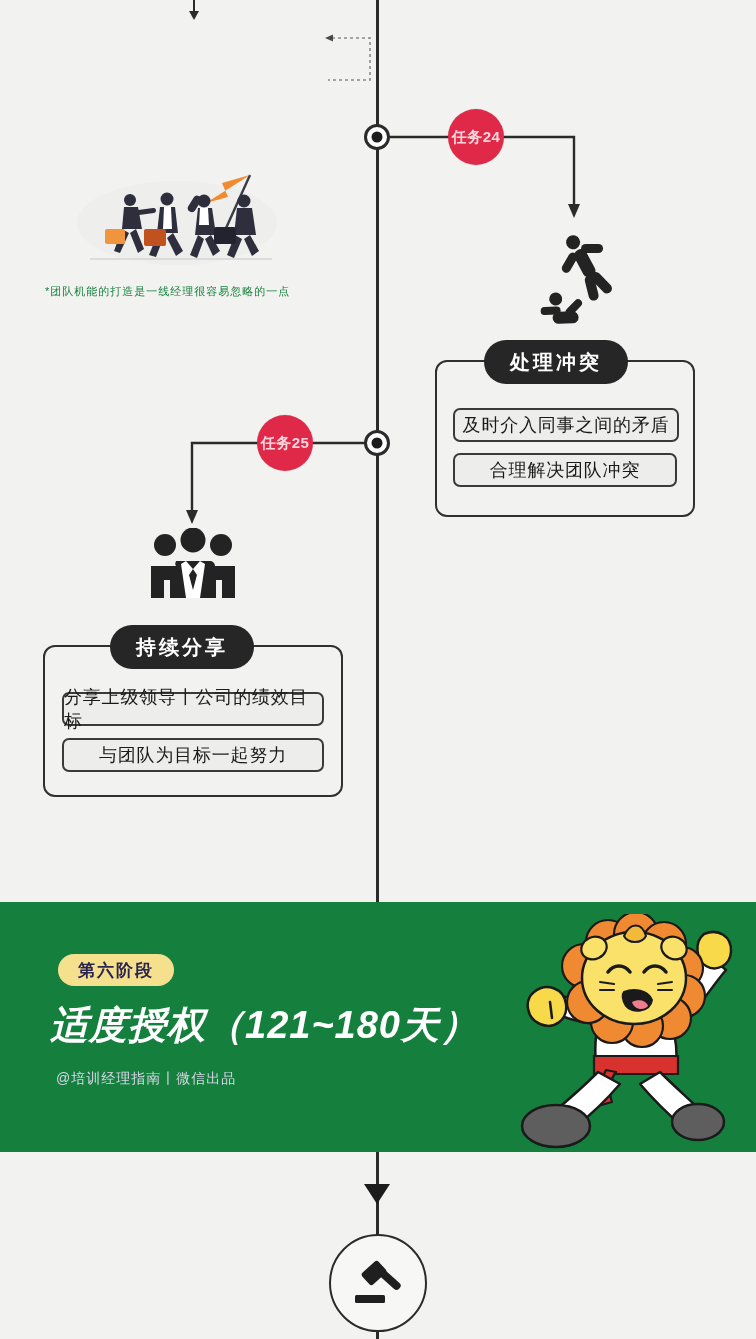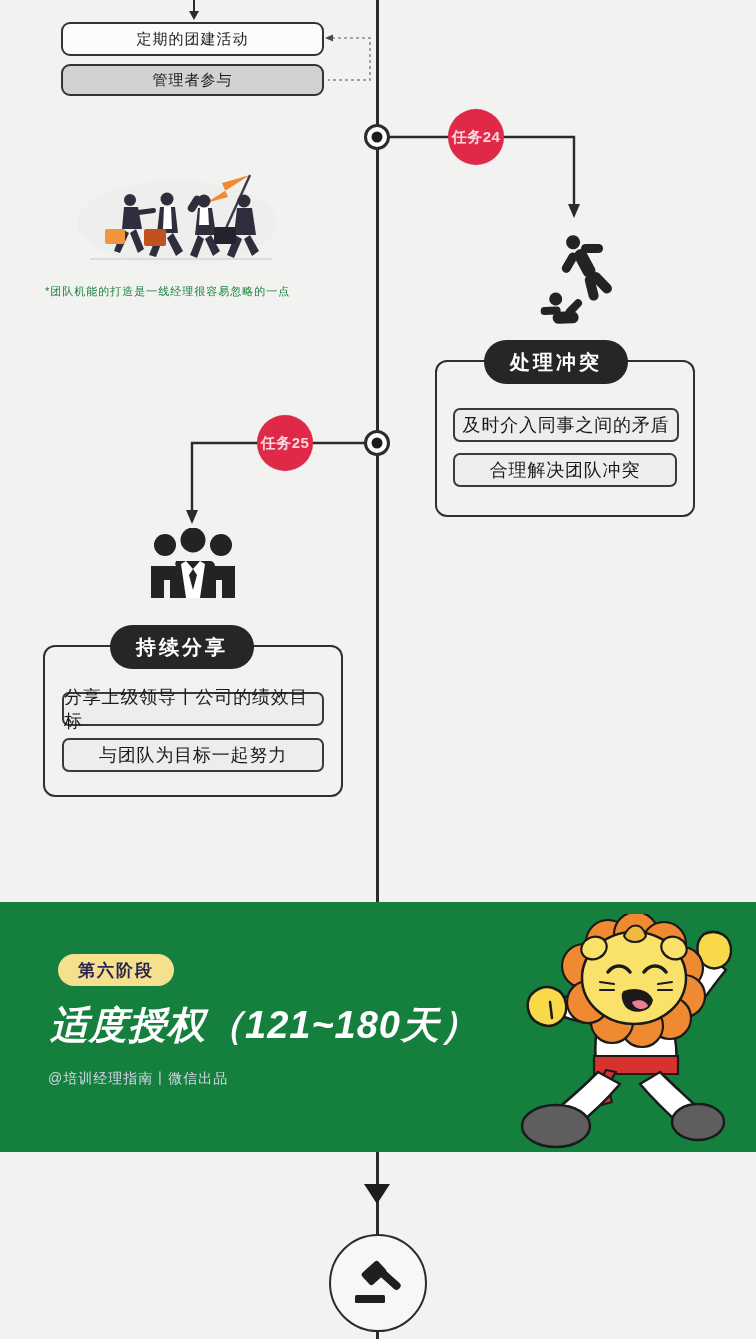--- a/index.html
+++ b/index.html
@@ -194,22 +194,20 @@
   <div class="spine" style="top:0; height:902px;"></div>
   <div class="spine" style="top:1152px; height:187px;"></div>
 
   <div class="abs" style="left:182px; top:-4px;">
     <svg width="24" height="26" viewBox="0 0 24 26">
       <line x1="12" y1="0" x2="12" y2="17" stroke="#2b2b2b" stroke-width="2"></line>
       <polygon points="12,24 7,15 17,15" fill="#2b2b2b"></polygon>
     </svg>
   </div>
 
-  <div class="plain-box light" style="left:61px; top:22px; width:263px; height:34px;">定期的团建活动</div>
-  <div class="plain-box shaded" style="left:61px; top:64px; width:263px; height:32px;">管理者参与</div>
 
   <div class="abs" style="left:322px; top:28px;">
     <svg width="60" height="62" viewBox="0 0 60 62">
       <path d="M10,10 L48,10 L48,52 L6,52" fill="none" stroke="#8a8a8a" stroke-width="1.6" stroke-dasharray="3,3"></path>
       <polygon points="3,10 11,6.5 11,13.5" fill="#4a4a4a"></polygon>
     </svg>
   </div>
 
   <div class="node" style="left:364px; top:124px;"></div>
   <div class="abs" style="left:388px; top:126px;">
@@ -316,21 +314,21 @@
   </div>
 
   <div class="group-card" style="left:43px; top:645px; width:300px; height:152px;"></div>
   <div class="group-title" style="left:110px; top:625px;">持续分享</div>
   <div class="item-box" style="left:62px; top:738px; width:262px; height:34px;">与团队为目标一起努力</div>
   <div class="item-box" style="left:62px; top:692px; width:262px; height:34px;">分享上级领导丨公司的绩效目标</div>
 
   <div class="banner" style="top:902px; height:250px;">
     <div class="stage-pill" style="left:58px; top:52px;">第六阶段</div>
     <div class="banner-title" style="left:50px; top:98px;">适度授权（121~180天）</div>
-    <div class="banner-sub" style="left:48px; top:168px;text-align:right;">@培训经理指南丨微信出品</div>
+    <div class="banner-sub" style="left:56px; top:168px;text-align:right;">@培训经理指南丨微信出品</div>
 
     <div class="abs" style="left:512px; top:12px;">
       <svg width="226" height="238" viewBox="0 0 226 238">
 
         <path d="M150,96 C168,70 186,48 196,40 L214,56 C202,70 184,96 172,112 Z" fill="#ffffff" stroke="#1a1a1a" stroke-width="2.5" stroke-linejoin="round"></path>
 
         <path d="M192,20 C206,14 220,22 219,38 C218,52 204,58 194,52 C184,46 182,28 192,20 Z" fill="#f7d949" stroke="#1a1a1a" stroke-width="2.5"></path>
 
         <path d="M96,112 C78,110 58,106 44,100 L40,80 C58,84 80,88 98,90 Z" fill="#ffffff" stroke="#1a1a1a" stroke-width="2.5" stroke-linejoin="round"></path>
 

